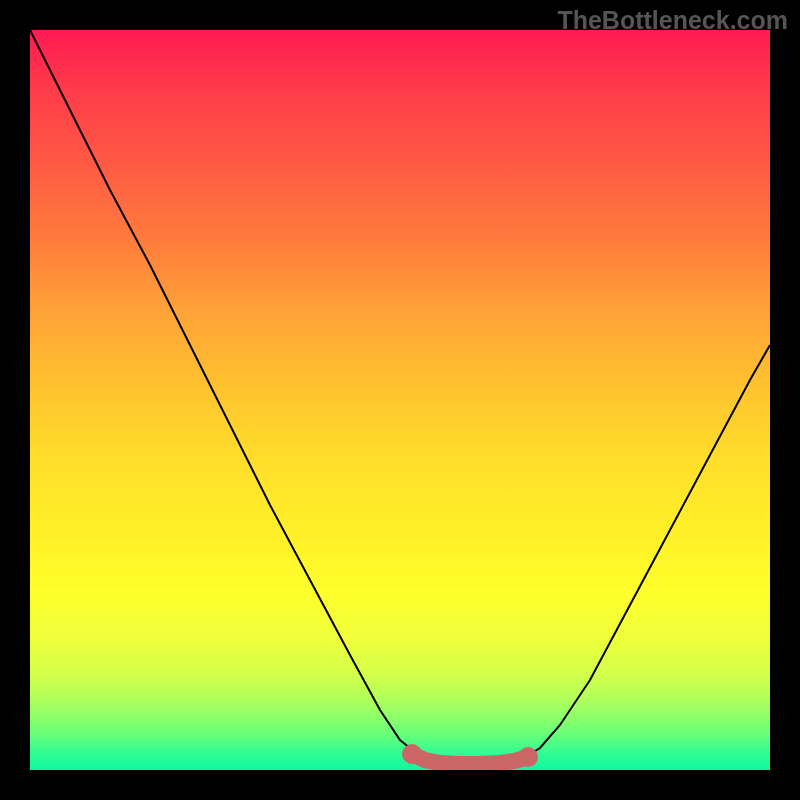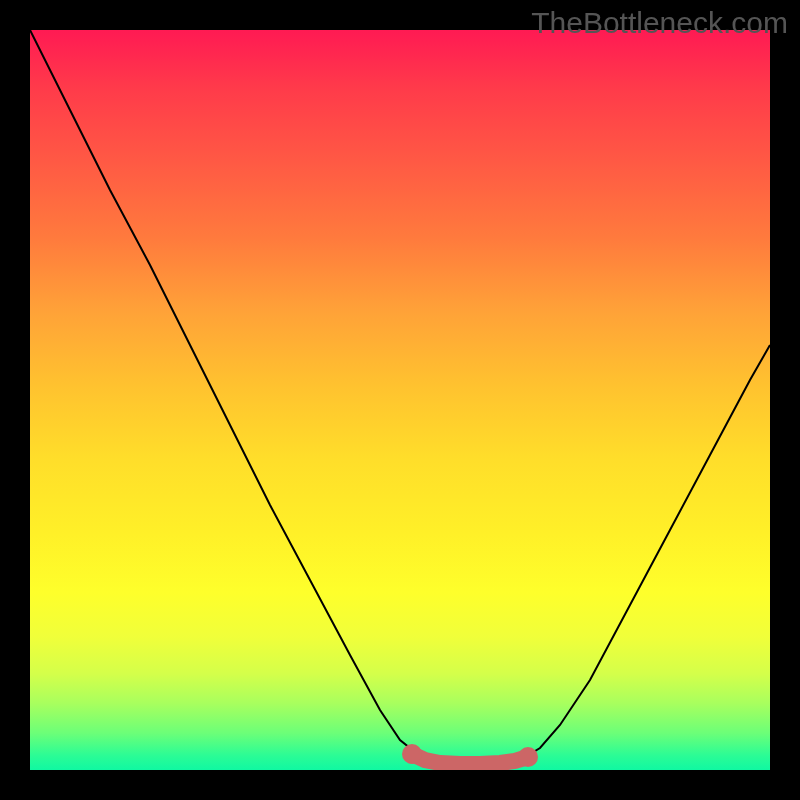--- a/index.html
+++ b/index.html
@@ -9,22 +9,22 @@
     height: 800px;
     background: #000;
     position: relative;
     font-family: Arial, Helvetica, sans-serif;
   }
   .watermark {
     position: absolute;
     top: 6px;
     right: 12px;
     color: #555;
-    font-size: 30px;
-    font-weight: 400;
+    font-size: 25px;
+    font-weight: 700;
     z-index: 10;
   }
   .frame {
     position: absolute;
     left: 0; top: 0;
     width: 800px; height: 800px;
     background: #000;
   }
   
   .plot {

